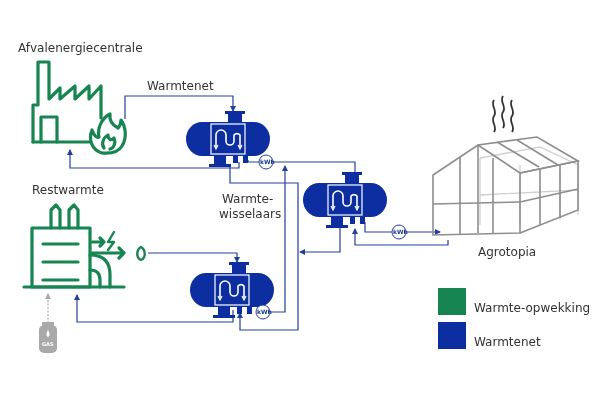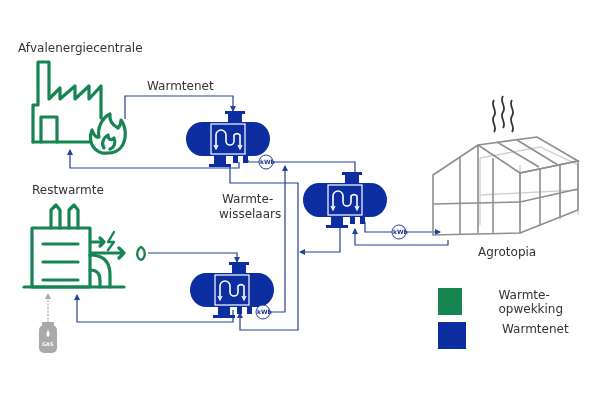--- a/index.html
+++ b/index.html
@@ -6,21 +6,21 @@
     body { width: 600px; height: 400px; position: relative; overflow: hidden;
            font-family: "Liberation Sans", "DejaVu Sans", sans-serif; }
     svg#diagram { position: absolute; left: 0; top: 0; }
     .lbl { font-family: "DejaVu Sans", sans-serif; font-size: 12px; fill: #333333; }
     .kwh-t { font-family: "DejaVu Sans", sans-serif; font-size: 6px; fill: #1f3a93; font-weight: bold; }
     .gas-t { font-family: "DejaVu Sans", sans-serif; font-size: 5px; fill: #ffffff; font-weight: bold; }
     .pipe { fill: none; stroke: #23409a; stroke-width: 1.2; }
     .green { fill: none; stroke: #178552; stroke-width: 3.2; stroke-linejoin: round; stroke-linecap: round; }
     .gh { fill: none; stroke: #8e8e8e; stroke-width: 1.6; }
     .gh-back { fill: none; stroke: #cfcfcf; stroke-width: 1.3; }
-    .legend { position: absolute; left: 438px; display: flex; align-items: flex-start; gap: 28px; }
+    .legend { position: absolute; left: 438px; display: flex; align-items: flex-end; }
     .legend .sw { width: 28px; height: 27px; }
     .legend .tx { margin-left: 8px; font-family: "DejaVu Sans", sans-serif; font-size: 12px; color: #333; }
   </style>
 </head>
 <body>
 
 <svg id="diagram" width="600" height="400" viewBox="0 0 600 400">
   <defs>
     <marker id="arr" viewBox="0 0 6 6" refX="5" refY="3" markerWidth="5" markerHeight="5" orient="auto">
       <path d="M0,0 L6,3 L0,6 z" fill="#23409a"></path>

